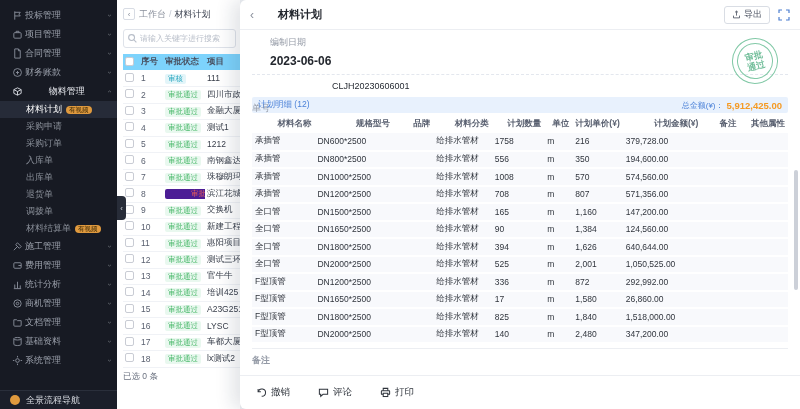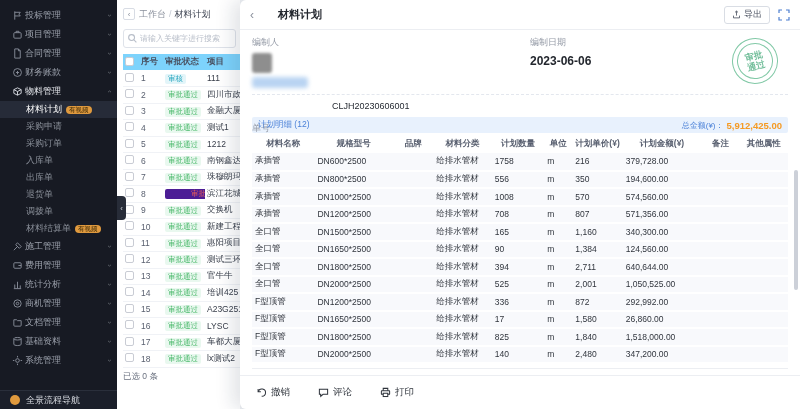--- a/index.html
+++ b/index.html
@@ -64,21 +64,21 @@
   .stamp .inner { width:36px; height:36px; border:1px solid #62bb90; border-radius:50%; display:flex; align-items:center; justify-content:center; }
   .stamp .txt { color:#4fae81; font-size:9px; font-weight:bold; width:22px; text-align:center; line-height:10px; }
   .orderrow { display:flex; align-items:center; height:22px; }
   .orderrow .f-label { width:80px; color:#949aa6;margin-top:44px; }
   .orderrow .f-value { color:#262b33; }
   .banner { height:16px; background:#e8f1fd; border-radius:2px; display:flex; align-items:center; padding:0 6px; }
   .banner .bl { color:#4c82d8; font-size:8.5px; flex:1; }
   .banner .tl { color:#4c82d8; font-size:8px; }
   .banner .tv { color:#f59a23; font-size:9.5px; font-weight:bold; margin-left:3px; }
   table.dtable { border-collapse:collapse; width:100%; table-layout:fixed; margin-top:2px; }
-  .dtable th { color:#596070; font-size:8.5px; font-weight:bold; text-align:center; height:18px; padding:0 3px; white-space:nowrap; overflow:hidden;margin-top:8px; }
+  .dtable th { color:#596070; font-size:8.5px; font-weight:bold; text-align:right; height:18px; padding:0 3px; white-space:nowrap; overflow:hidden;margin-top:8px; }
   .dtable td { background:#f8f9fc; border-bottom:2px solid #fff; height:17.5px; font-size:8.5px; color:#30353d; padding:0 3px; white-space:nowrap; overflow:hidden; }
   .scrollthumb { position:absolute; right:2px; top:140px; width:4px; height:120px; border-radius:2px; background:#ccd0d8; cursor:pointer; }
   .remark { border-top:1px solid #eceef2; margin-top:4px; padding-top:5px; }
   .remark .f-label { color:#949aa6; font-size:9px; font-weight:bold; }
   .d-foot { flex:0 0 34px; border-top:1px solid #eceef2; display:flex; align-items:center; padding-left:16px; gap:28px; }
   .act { display:flex; align-items:center; gap:4px; color:#2e333b; font-size:9.5px; cursor:pointer; }
   svg.ico { display:block; }
 </style>
 </head>
 <body>
@@ -124,21 +124,21 @@
         <span class="s-label" style="">财务账款</span>
         <span class="chev">›</span>
       </div>
       <div class="side-item open">
         <span class="s-icon">
           <svg class="ico" width="11" height="11" viewBox="0 0 12 12" fill="none" stroke="#d9dce2" stroke-width="1">
             <path d="M2 4l4-2 4 2v4l-4 2-4-2z"></path>
             <path d="M2 4l4 2 4-2M6 6v4"></path>
           </svg>
         </span>
-        <span class="s-label" style="color:#e8eaef;">物料管理</span>
+        <span class="s-label" style="color:#e8eaef;text-align:center;">物料管理</span>
         <span class="chev">›</span>
       </div>
       <div class="submenu">
         <div class="sub-item active">
           <span>材料计划</span>
           <span class="mbadge">有视频</span>
         </div>
         <div class="sub-item">
           <span>采购申请</span>
         </div>
@@ -395,25 +395,20 @@
     </button>
     <span class="btn-expand">
       <svg class="ico" width="12" height="12" viewBox="0 0 12 12" fill="none" stroke="#4d7fd0" stroke-width="1.2">
           <path d="M1 4V1h3M8 1h3v3M11 8v3H8M4 11H1V8"></path>
         </svg>
     </span>
   </div>
 
   <div class="d-body">
     <div class="meta">
-      <div class="creator">
-        <div class="f-label">编制人</div>
-        <div class="avatar-blur"></div>
-        <div class="name-blur"></div>
-      </div>
       <div class="datecol">
         <div class="f-label">编制日期</div>
         <div class="f-value">2023-06-06</div>
       </div>
       <div class="stamp">
         <div class="inner">
             <div class="txt">审批通过</div>
           </div>
       </div>
     </div>
@@ -506,21 +501,21 @@
             <td></td>
           </tr>
           <tr>
             <td>全口管</td>
             <td>DN1500*2500</td>
             <td></td>
             <td>给排水管材</td>
             <td>165</td>
             <td>m</td>
             <td>1,160</td>
-            <td>340,300.00</td>
+            <td>147,200.00</td>
             <td></td>
             <td></td>
           </tr>
           <tr>
             <td>全口管</td>
             <td>DN1650*2500</td>
             <td></td>
             <td>给排水管材</td>
             <td>90</td>
             <td>m</td>
@@ -529,21 +524,21 @@
             <td></td>
             <td></td>
           </tr>
           <tr>
             <td>全口管</td>
             <td>DN1800*2500</td>
             <td></td>
             <td>给排水管材</td>
             <td>394</td>
             <td>m</td>
-            <td>2,711</td>
+            <td>1,626</td>
             <td>640,644.00</td>
             <td></td>
             <td></td>
           </tr>
           <tr>
             <td>全口管</td>
             <td>DN2000*2500</td>
             <td></td>
             <td>给排水管材</td>
             <td>525</td>

